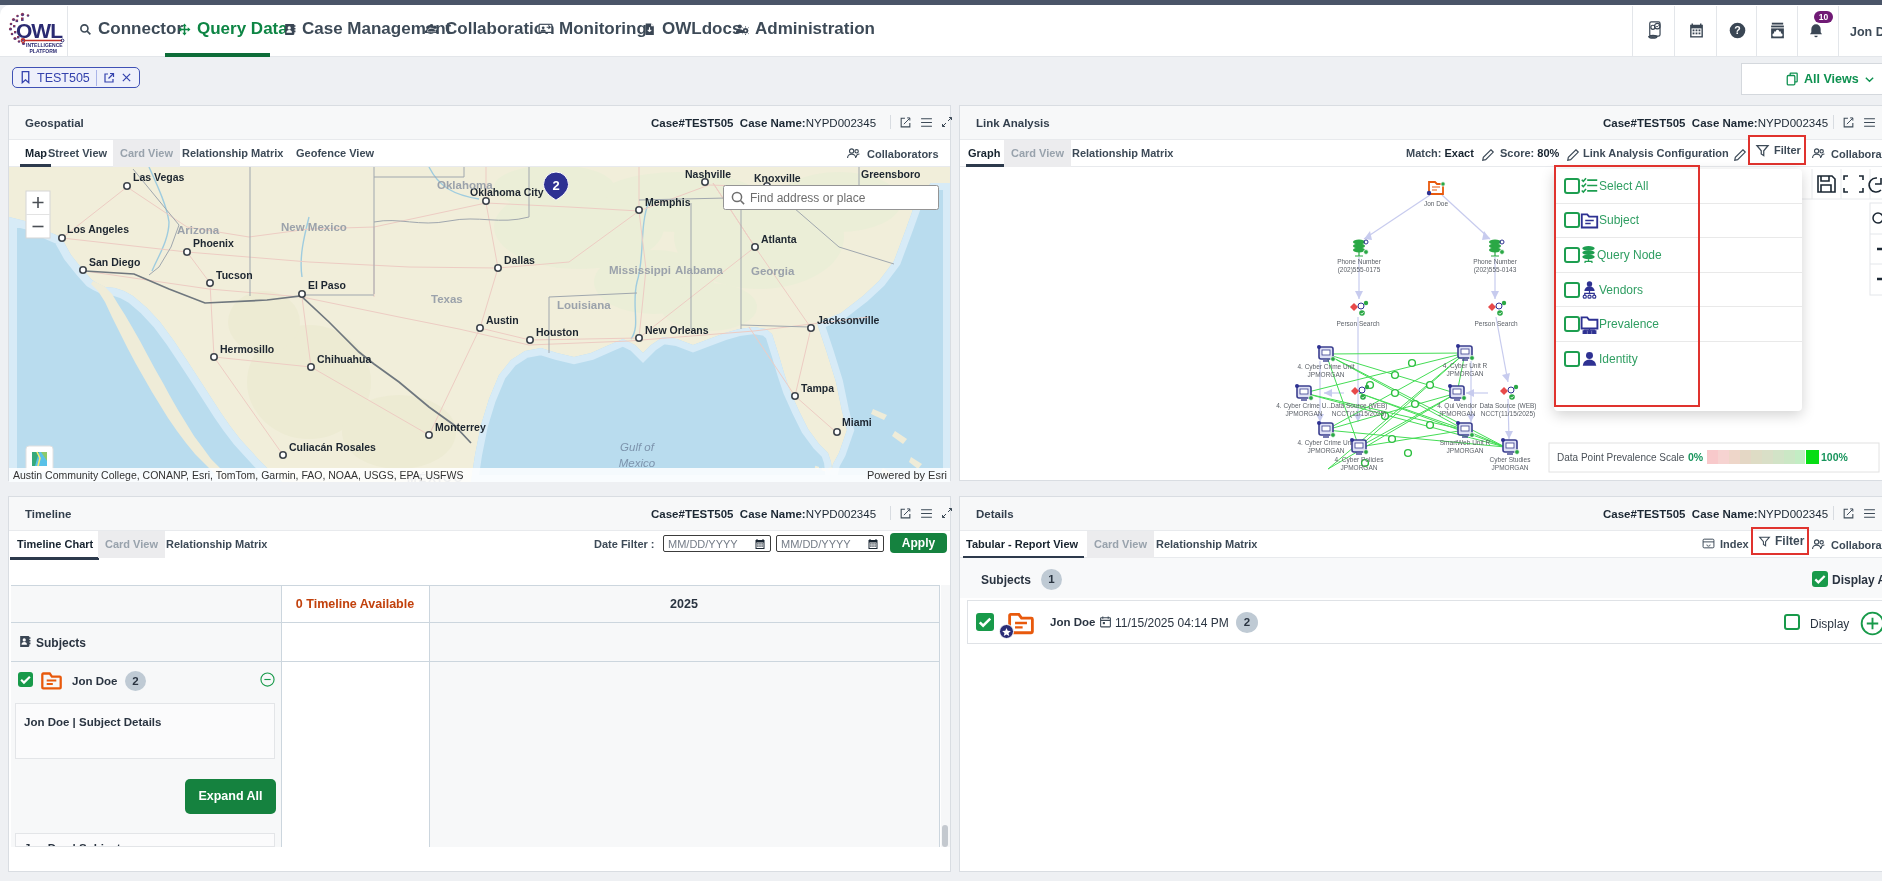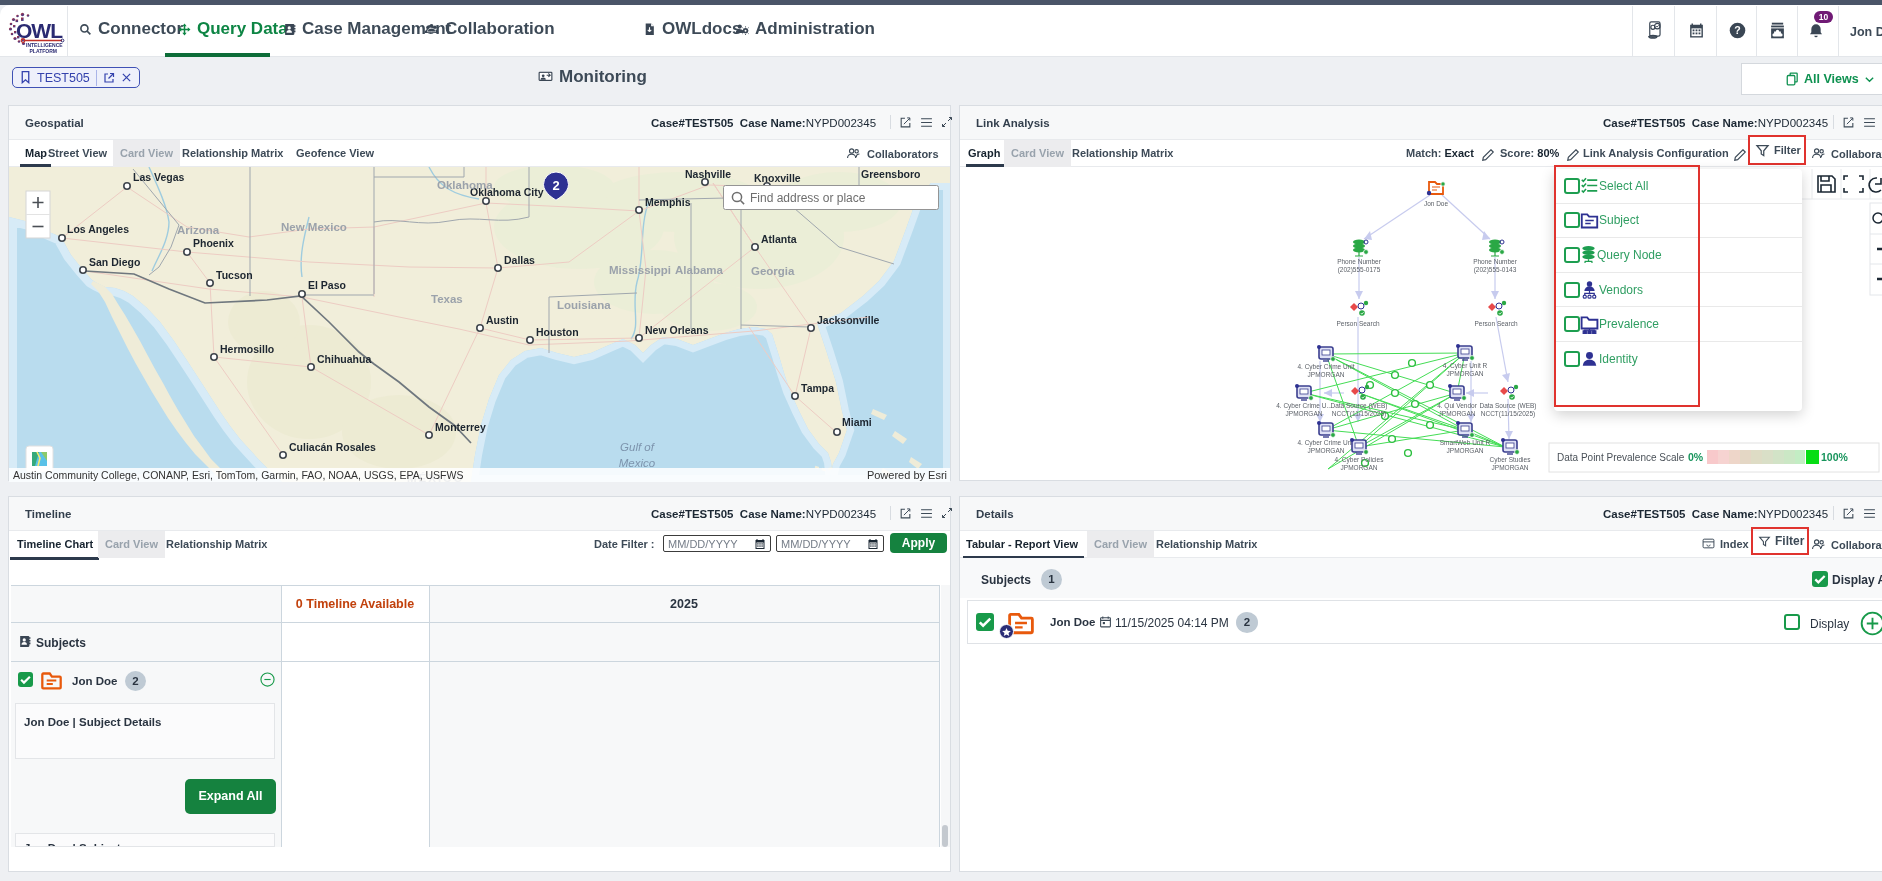--- a/index.html
+++ b/index.html
@@ -105,21 +105,21 @@
           <circle cx="7" cy="7" r="3"></circle>
           <circle cx="19" cy="7" r="3"></circle>
           <circle cx="13" cy="5" r="3.4"></circle>
           <path d="M1 17 a6 5.5 0 0 1 12 0 Z"></path>
           <path d="M13 17 a6 5.5 0 0 1 12 0 Z"></path>
           <path d="M6 15 a7 6 0 0 1 14 0 Z" stroke="#fff" stroke-width="1"></path>
         </g>
       </svg>
     <span>Collaboration</span>
   </div>
-  <div class="abs mitem" style="left:538px;margin-top:48px;">
+  <div class="abs mitem" style="left:538px;">
     <svg width="15" height="13" viewBox="0 0 26 22">
         <g fill="#3a4654">
           <rect x="1" y="1" width="24" height="16" rx="2"></rect>
           <rect x="3" y="3" width="20" height="12" fill="#fff"></rect>
           <circle cx="9" cy="8" r="2.4"></circle>
           <path d="M4.5 15 a4.5 4 0 0 1 9 0 Z"></path>
           <path d="M15 7 h6 M18 4 l3.2 3 L18 10" stroke="#3a4654" stroke-width="1.8" fill="none"></path>
         </g>
       </svg>
     <span>Monitoring</span>

